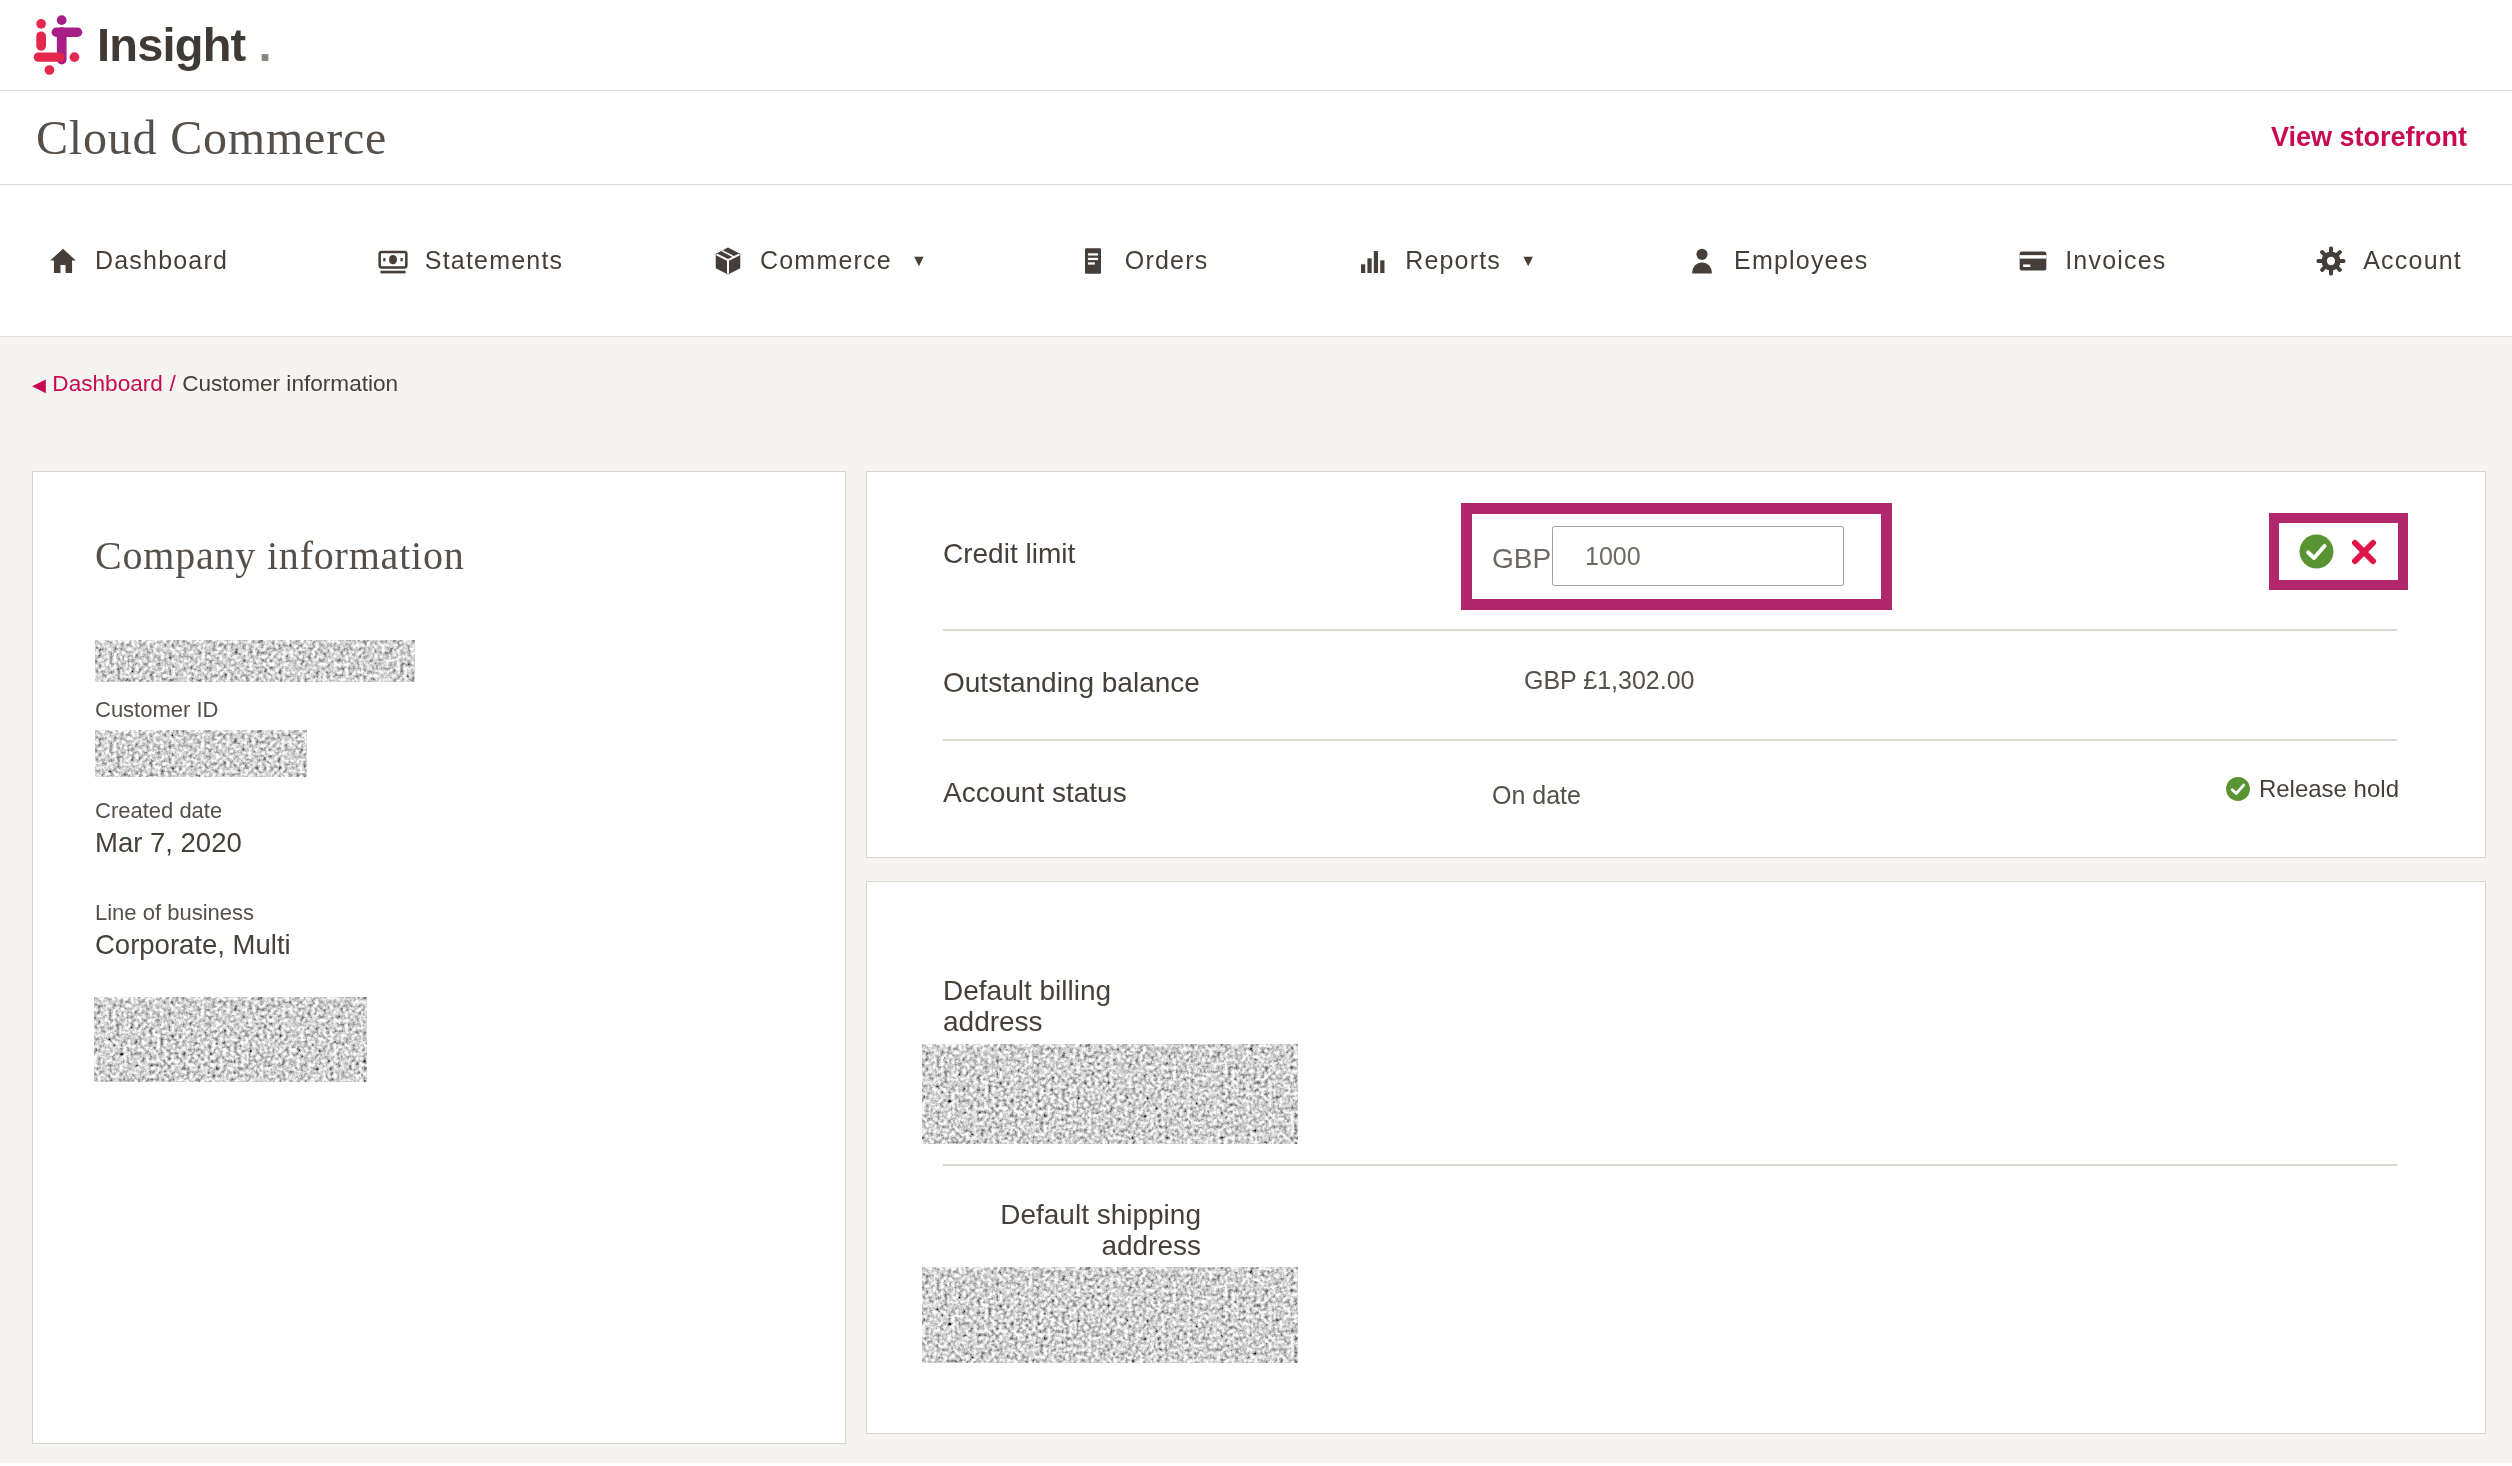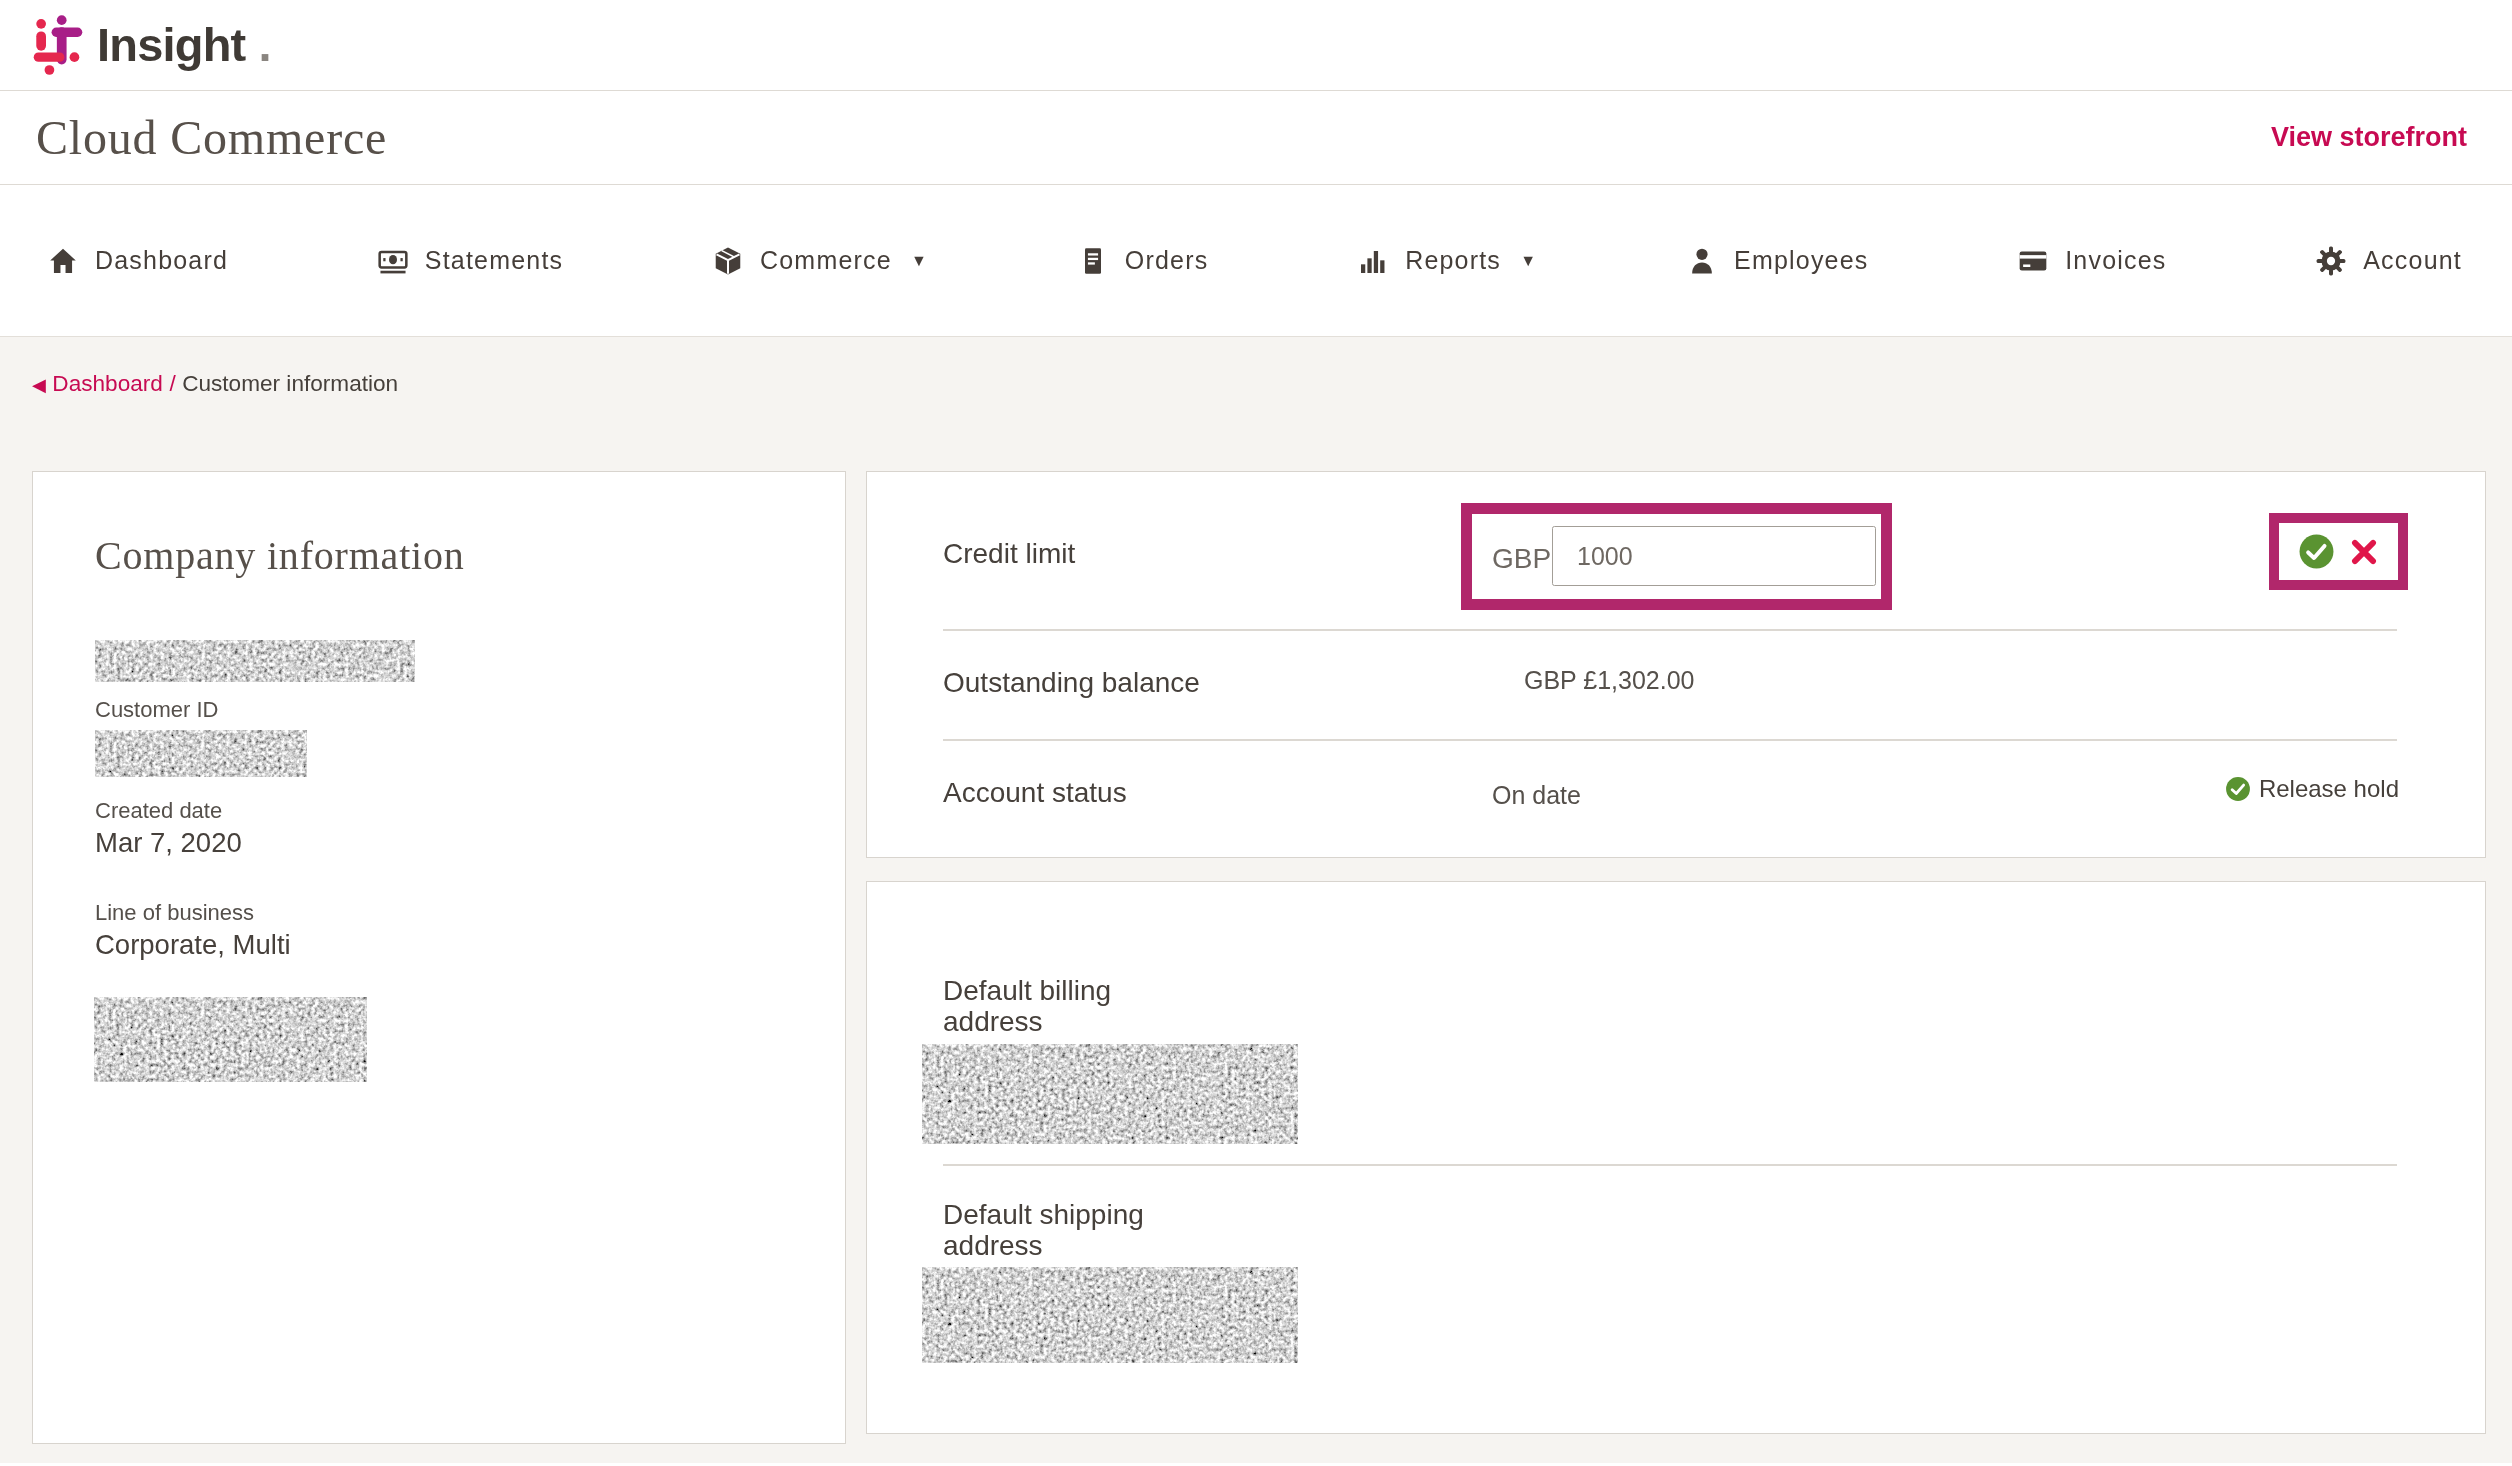--- a/index.html
+++ b/index.html
@@ -47,23 +47,23 @@
   .big-value   { font-size:27.5px; color:#46403b; }
 
   .noise { position:absolute; overflow:hidden; background:#b9b9b9; }
   .noise svg { display:block; width:100%; height:100%; }
 
   .row-label { font-size:28px; color:#46403b; }
   .row-value { font-size:25px; color:#55504b; }
   .divider { position:absolute; left:76px; right:88px; height:1.6px; background:#dcd8d2; }
 
   .gbp-label { font-size:28px; color:#6e6862; }
-  .credit-input { position:absolute; left:685px; top:54px; width:324px; height:60px;
+  .credit-input { position:absolute; left:685px; top:54px; width:292px; height:60px;
     border:1.6px solid #a39e97; border-radius:2.4px; font-size:25px; color:#6e6862;
-    padding:0 0 0 24px; font-family:"Liberation Sans", sans-serif; background:#fff; outline:none; }
+    padding:0 0 0 32px; font-family:"Liberation Sans", sans-serif; background:#fff; outline:none; }
 
   .annotation { position:absolute; border:11.3px solid #b1276b; background:transparent; pointer-events:none; z-index:5; }
   .ann-credit  { left:1461px; top:166px; width:431px; height:107px; }
   .ann-confirm { left:2269px; top:176px; width:139px; height:77px; border-width:10.5px;
     display:flex; align-items:center; justify-content:center; gap:13px; }
 
   .confirm-btn { display:inline-flex; cursor:pointer; pointer-events:auto; }
   .confirm-btn svg { display:block; }
 
   .release-hold { position:absolute; right:86px; top:303px; display:flex; align-items:center; gap:8px;
@@ -283,21 +283,21 @@
 
     <div class="abs addr-label" style="left:76px; top:94px;">Default billing address</div>
     <div class="noise" style="left:55px; top:162px; width:376px; height:100px;">
       <svg preserveAspectRatio="none" viewBox="0 0 465 124" width="376" height="100">
           <rect width="100%" height="100%" filter="url(#noiseF)"></rect>
         </svg>
     </div>
 
     <div class="divider" style="top:282px;"></div>
 
-    <div class="abs addr-label" style="left:76px; top:318px;">Default shipping address</div>
+    <div class="abs addr-label" style="left:76px; top:318px;text-align:right;">Default shipping address</div>
     <div class="noise" style="left:55px; top:385px; width:376px; height:96px;">
       <svg preserveAspectRatio="none" viewBox="0 0 465 119" width="376" height="96">
           <rect width="100%" height="100%" filter="url(#noiseF)"></rect>
         </svg>
     </div>
   </div>
 
 </div>
 
 

